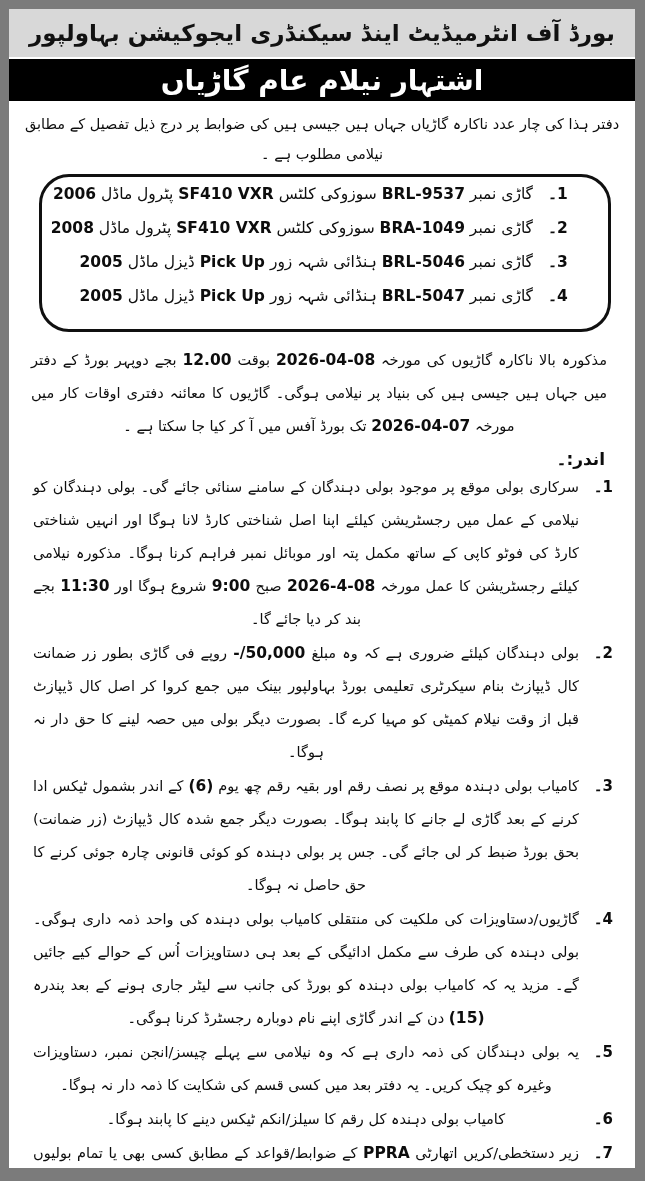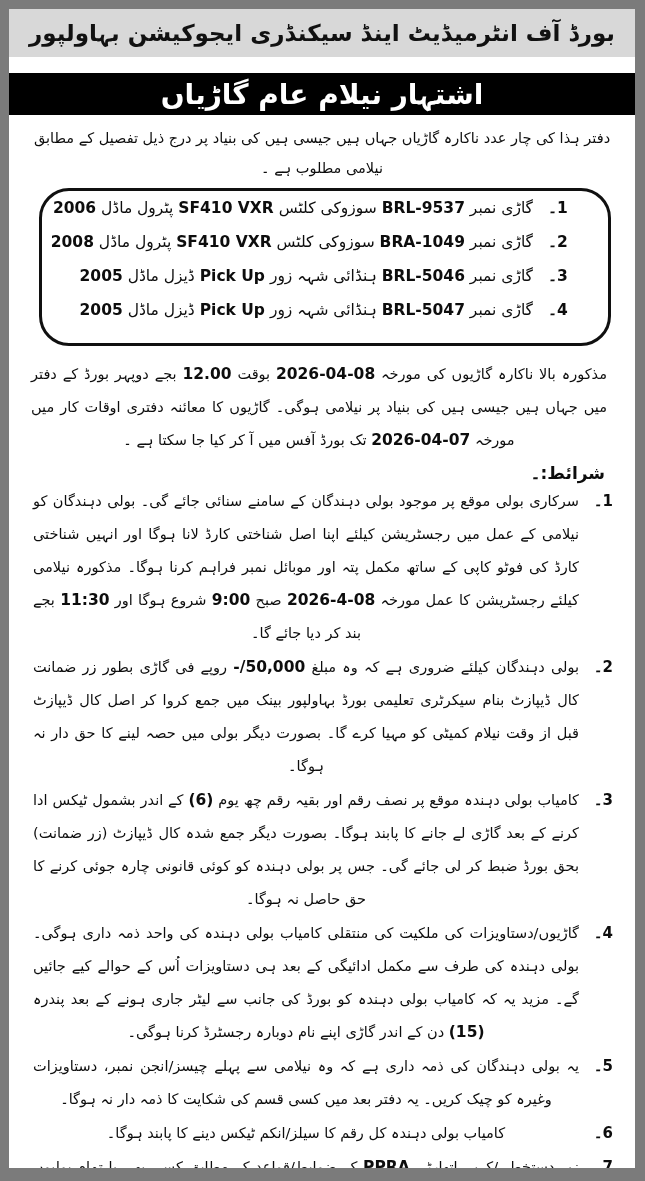--- a/index.html
+++ b/index.html
@@ -4,21 +4,21 @@
 <style>
   html,body{margin:0;padding:0;}
   body{background:#7b7b7b;font-family:"DejaVu Sans",sans-serif;}
   .frame{width:645px;height:1181px;box-sizing:border-box;background:var(--frame,#7b7b7b);
          padding:9px 10px 13px 9px;margin:0;}
   .page{background:#ffffff;width:100%;height:100%;box-sizing:border-box;overflow:hidden;
         position:relative;direction:rtl;}
   
   .org-banner{background:var(--banner-bg,#d8d8d8);color:var(--banner-fg,#111);
       height:48px;display:flex;align-items:center;justify-content:center;
-      font-size:23px;font-weight:700;margin-bottom:16px;letter-spacing:0;}
+      font-size:23px;font-weight:700;margin-bottom:2px;letter-spacing:0;}
   .ad-banner{background:var(--ad-bg,#000);color:var(--ad-fg,#fff);
       height:42px;display:flex;align-items:center;justify-content:center;
       font-size:28px;font-weight:700;}
   
   .intro{font-size:14.5px;line-height:30px;padding:8px 14px 2px 14px;text-align:center;
       color:#0d0d0d;}
   
   .vehicle-box{border:3px solid #101010;border-radius:30px;margin:3px 24px 6px 30px;
       padding:8px 34px 8px 14px;}
   .veh-row{display:flex;align-items:baseline;gap:15px;height:34px;white-space:nowrap;
@@ -42,21 +42,21 @@
   <div class="page">
 
     <div class="org-banner">
       <span>بورڈ آف انٹرمیڈیٹ اینڈ سیکنڈری ایجوکیشن بہاولپور</span>
     </div>
 
     <div class="ad-banner">
       <span>اشتہار نیلام عام گاڑیاں</span>
     </div>
 
-    <div class="intro">دفتر ہذا کی چار عدد ناکارہ گاڑیاں جہاں ہیں جیسی ہیں کی بنیاد پر درج ذیل تفصیل کے مطابق نیلامی مطلوب ہے ۔</div>
+    <div class="intro">دفتر ہذا کی چار عدد ناکارہ گاڑیاں جہاں ہیں جیسی ہیں کی ضوابط پر درج ذیل تفصیل کے مطابق نیلامی مطلوب ہے ۔</div>
 
     <div class="vehicle-box" id="vehicle-list">
         <div class="veh-row">
           <span class="veh-num">1۔</span>
           <span><span>گاڑی نمبر </span><span class="b">BRL-9537</span><span> سوزوکی کلٹس </span><span class="b">SF410 VXR</span><span> پٹرول ماڈل </span><span class="b">2006</span></span>
         </div>
         <div class="veh-row">
           <span class="veh-num">2۔</span>
           <span><span>گاڑی نمبر </span><span class="b">BRA-1049</span><span> سوزوکی کلٹس </span><span class="b">SF410 VXR</span><span> پٹرول ماڈل </span><span class="b">2008</span></span>
         </div>
@@ -65,21 +65,21 @@
           <span><span>گاڑی نمبر </span><span class="b">BRL-5046</span><span> ہنڈائی شہہ زور </span><span class="b">Pick Up</span><span> ڈیزل ماڈل </span><span class="b">2005</span></span>
         </div>
         <div class="veh-row">
           <span class="veh-num">4۔</span>
           <span><span>گاڑی نمبر </span><span class="b">BRL-5047</span><span> ہنڈائی شہہ زور </span><span class="b">Pick Up</span><span> ڈیزل ماڈل </span><span class="b">2005</span></span>
         </div>
       </div>
 
     <div class="para"><span>مذکورہ بالا ناکارہ گاڑیوں کی مورخہ </span><span class="b">08-04-2026</span><span> بوقت </span><span class="b">12.00</span><span> بجے دوپہر بورڈ کے دفتر میں جہاں ہیں جیسی ہیں کی بنیاد پر نیلامی ہوگی۔ گاڑیوں کا معائنہ دفتری اوقات کار میں مورخہ </span><span class="b">07-04-2026</span><span> تک بورڈ آفس میں آ کر کیا جا سکتا ہے ۔</span></div>
 
-    <div class="cond-heading">شرائط:۔</div>
+    <div class="cond-heading">اندر:۔</div>
 
     <div class="conditions" id="conditions">
         <div class="cond"><span class="cond-num">1۔</span><span>سرکاری بولی موقع پر موجود بولی دہندگان کے سامنے سنائی جائے گی۔ بولی دہندگان کو نیلامی کے عمل میں رجسٹریشن کیلئے اپنا اصل شناختی کارڈ لانا ہوگا اور انہیں شناختی کارڈ کی فوٹو کاپی کے ساتھ مکمل پتہ اور موبائل نمبر فراہم کرنا ہوگا۔ مذکورہ نیلامی کیلئے رجسٹریشن کا عمل مورخہ </span><span class="b">08-4-2026</span><span> صبح </span><span class="b">9:00</span><span> شروع ہوگا اور </span><span class="b">11:30</span><span> بجے بند کر دیا جائے گا۔</span></div>
         <div class="cond"><span class="cond-num">2۔</span><span>بولی دہندگان کیلئے ضروری ہے کہ وہ مبلغ </span><span class="b">50,000/-</span><span> روپے فی گاڑی بطور زر ضمانت کال ڈیپازٹ بنام سیکرٹری تعلیمی بورڈ بہاولپور بینک میں جمع کروا کر اصل کال ڈیپازٹ قبل از وقت نیلام کمیٹی کو مہیا کرے گا۔ بصورت دیگر بولی میں حصہ لینے کا حق دار نہ ہوگا۔</span></div>
         <div class="cond"><span class="cond-num">3۔</span><span>کامیاب بولی دہندہ موقع پر نصف رقم اور بقیہ رقم چھ یوم </span><span class="b">(6)</span><span> کے اندر بشمول ٹیکس ادا کرنے کے بعد گاڑی لے جانے کا پابند ہوگا۔ بصورت دیگر جمع شدہ کال ڈیپازٹ (زر ضمانت) بحق بورڈ ضبط کر لی جائے گی۔ جس پر بولی دہندہ کو کوئی قانونی چارہ جوئی کرنے کا حق حاصل نہ ہوگا۔</span></div>
         <div class="cond"><span class="cond-num">4۔</span><span>گاڑیوں/دستاویزات کی ملکیت کی منتقلی کامیاب بولی دہندہ کی واحد ذمہ داری ہوگی۔ بولی دہندہ کی طرف سے مکمل ادائیگی کے بعد ہی دستاویزات اُس کے حوالے کیے جائیں گے۔ مزید یہ کہ کامیاب بولی دہندہ کو بورڈ کی جانب سے لیٹر جاری ہونے کے بعد پندرہ </span><span class="b">(15)</span><span> دن کے اندر گاڑی اپنے نام دوبارہ رجسٹرڈ کرنا ہوگی۔</span></div>
         <div class="cond"><span class="cond-num">5۔</span><span>یہ بولی دہندگان کی ذمہ داری ہے کہ وہ نیلامی سے پہلے چیسز/انجن نمبر، دستاویزات وغیرہ کو چیک کریں۔ یہ دفتر بعد میں کسی قسم کی شکایت کا ذمہ دار نہ ہوگا۔</span></div>
         <div class="cond"><span class="cond-num">6۔</span><span>کامیاب بولی دہندہ کل رقم کا سیلز/انکم ٹیکس دینے کا پابند ہوگا۔</span></div>
         <div class="cond"><span class="cond-num">7۔</span><span>زیر دستخطی/کریں اتھارٹی </span><span class="b">PPRA</span><span> کے ضوابط/قواعد کے مطابق کسی بھی یا تمام بولیوں کو قبول یا مسترد کرنے کا حق محفوظ رکھتی ہے۔</span></div>
       </div>

